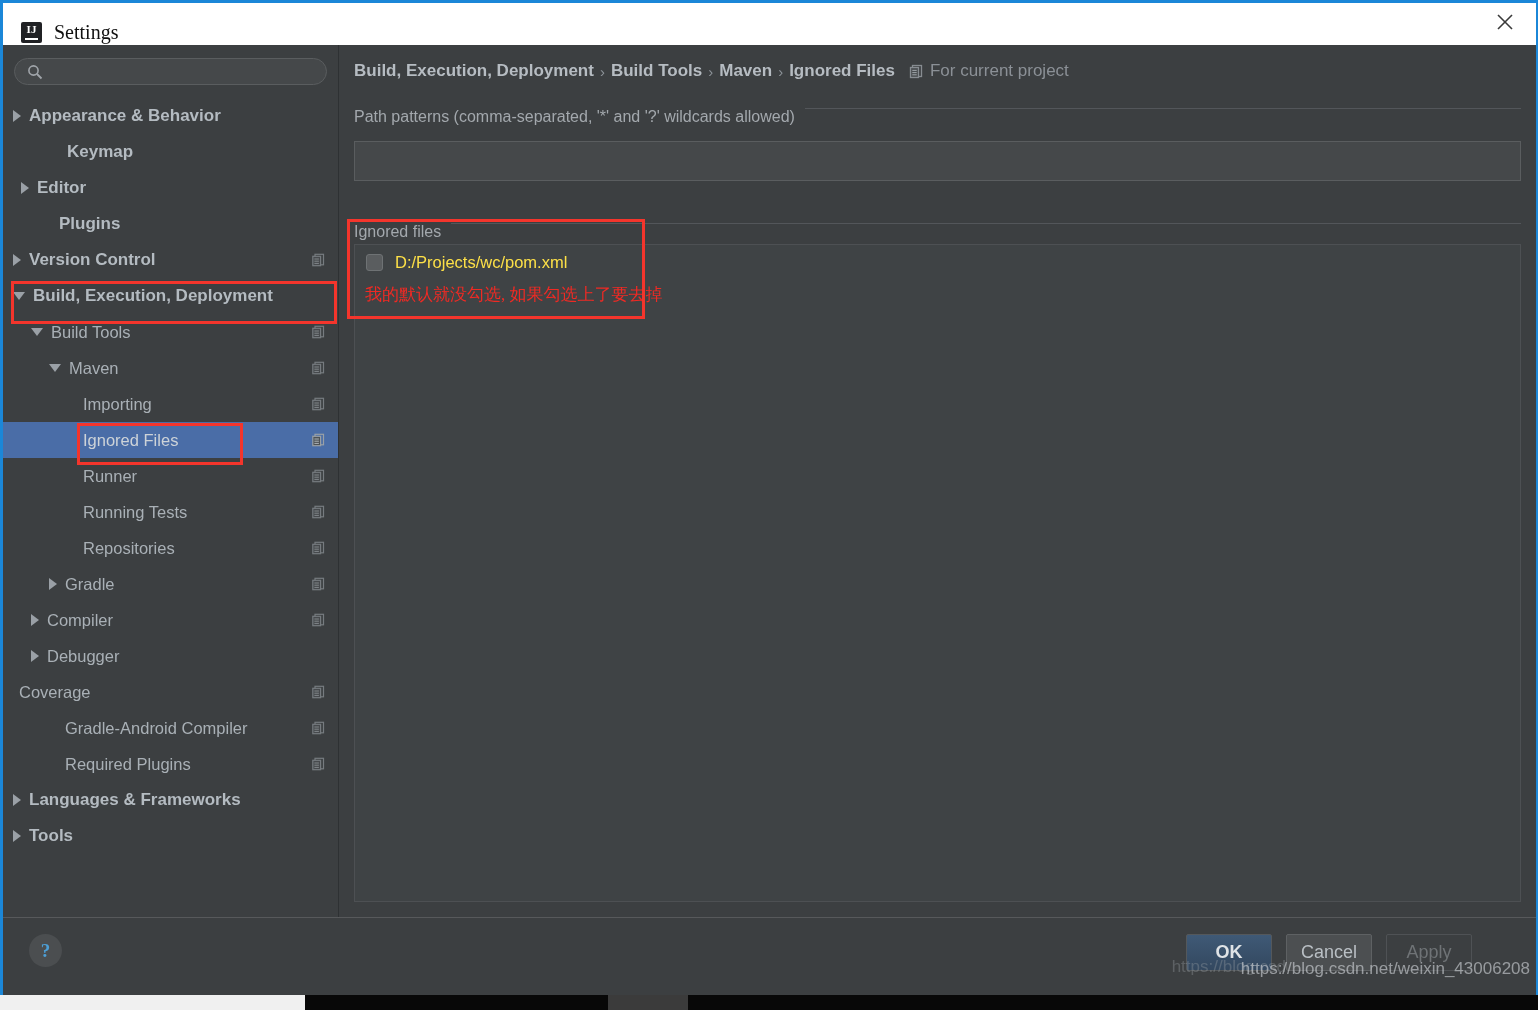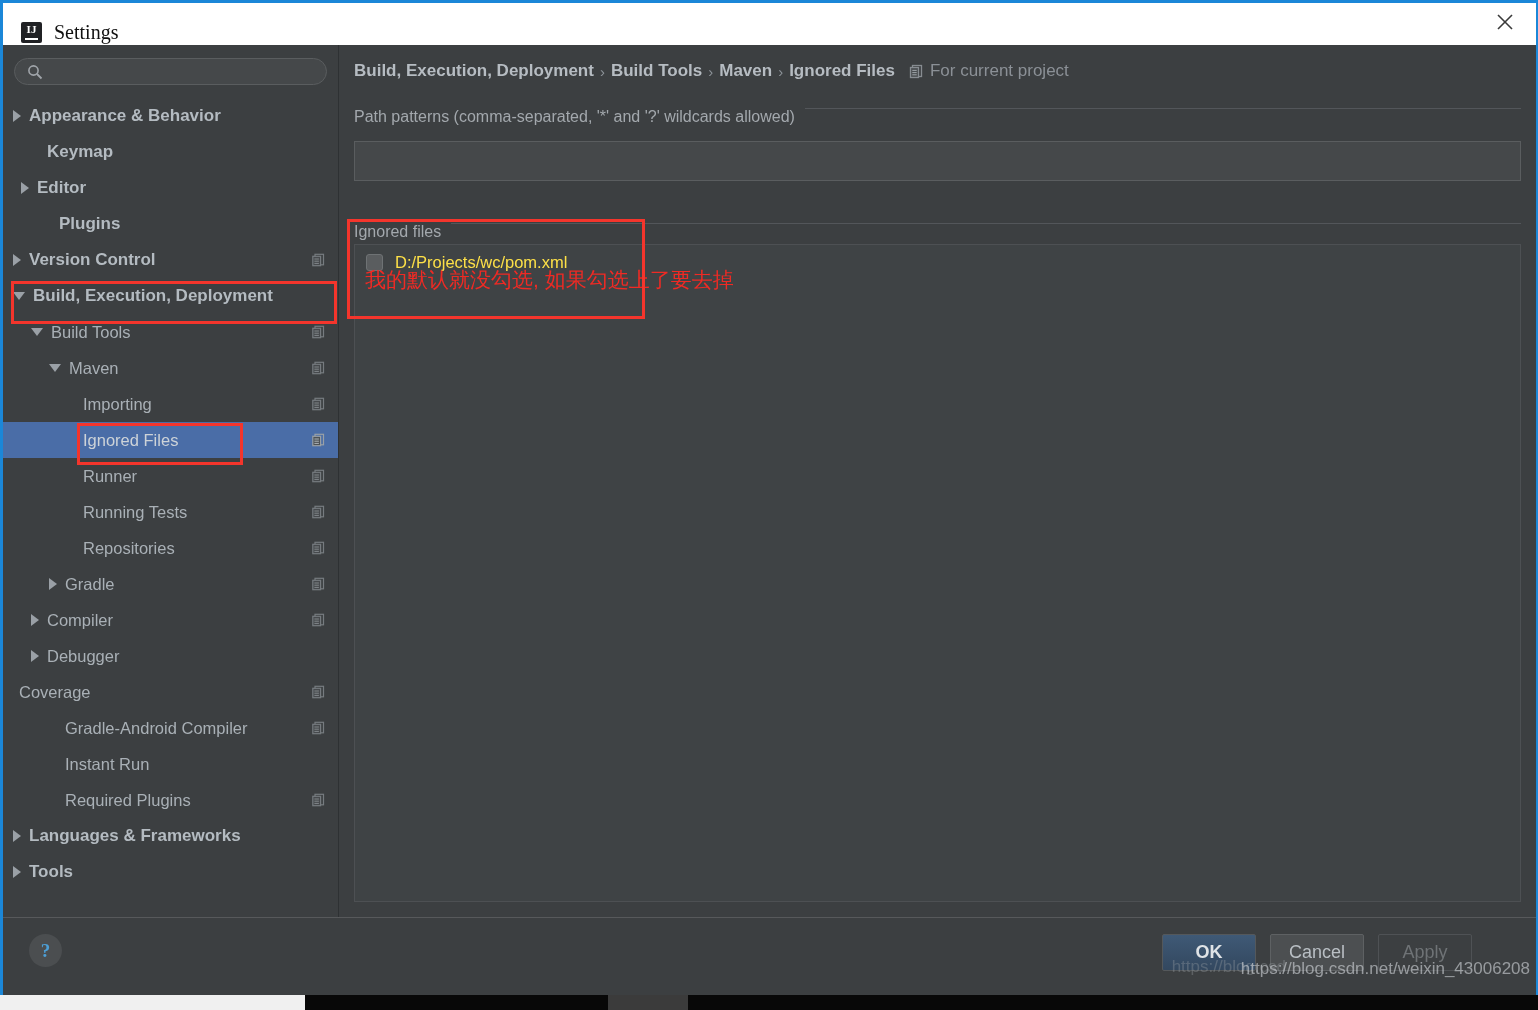--- a/index.html
+++ b/index.html
@@ -268,24 +268,24 @@
     box-sizing: border-box;
     background: #5a5d5f;
     border: 1px solid #6e7274;
     border-radius: 3px;
     margin-right: 12px;
     flex: none;
   }
   #annotation-text {
     position: absolute;
     left: 11px;
-    top: 43px;
+    top: 60px;
     color: #ef2a24;
-    font-size: 21px;
-    font-family: Liberation Sans, sans-serif;
+    font-size: 17px;
+    font-family: Liberation Serif, serif;
     white-space: nowrap;
   }
 
   
   .redbox {
     position: absolute;
     border: 3px solid #f4352c;
     pointer-events: none;
     z-index: 40;
   }
@@ -312,21 +312,21 @@
     cursor: pointer;
     font-family: "Liberation Serif", serif;
   }
   #buttons {
     position: absolute;
     right: 64px; top: 16px;
     display: flex;
     gap: 14px;
   }
   .dlg-btn {
-    width: 94px; height: 37px;
+    width: 86px; height: 37px;
     box-sizing: border-box;
     display: flex; align-items: center; justify-content: center;
     font-size: 18px;
     border-radius: 2px;
     cursor: pointer;
     font-family: "Liberation Sans", sans-serif;
   }
   .dlg-btn.primary {
     background: linear-gradient(#3f5976, #33485f);
     border: 1px solid #54585b;
@@ -420,21 +420,21 @@
           <circle cx="6.5" cy="6.5" r="4.6" fill="none" stroke="#a0a5aa" stroke-width="1.6"></circle>
           <line x1="10" y1="10" x2="14.5" y2="14.5" stroke="#a0a5aa" stroke-width="1.8"></line>
         </svg>
         <input id="search-box" type="text" value="" style="">
       </div>
       <div id="tree">
           <div class="tree-row top" style="padding-left: 10px;">
             <span class="tree-arrow right"></span>
             <span class="tree-label">Appearance &amp; Behavior</span>
           </div>
-          <div class="tree-row top" style="padding-left: 28px;">
+          <div class="tree-row top" style="padding-left: 28px; margin-left: 20px;">
             <span class="tree-arrow none"></span>
             <span class="tree-label">Keymap</span>
           </div>
           <div class="tree-row top" style="padding-left: 18px;">
             <span class="tree-arrow right"></span>
             <span class="tree-label">Editor</span>
           </div>
           <div class="tree-row top" style="padding-left: 40px;">
             <span class="tree-arrow none"></span>
             <span class="tree-label">Plugins</span>
@@ -571,24 +571,20 @@
           <div class="tree-row" style="padding-left: 46px;">
             <span class="tree-arrow none"></span>
             <span class="tree-label">Gradle-Android Compiler</span>
             <svg class="proj-icon" viewBox="0 0 15 15">
               <rect x="4" y="1.8" width="8.5" height="10.5" fill="none" stroke="#9aa0a6" stroke-width="1.2"></rect>
               <rect x="1.8" y="3.8" width="7.8" height="9.4" fill="#4e5255" stroke="#9aa0a6" stroke-width="1.2"></rect>
               <line x1="3.4" y1="6.5" x2="7.9" y2="6.5" stroke="#b8bec3" stroke-width="0.9"></line>
               <line x1="3.4" y1="8.7" x2="7.9" y2="8.7" stroke="#b8bec3" stroke-width="0.9"></line>
               <line x1="3.4" y1="10.9" x2="7.9" y2="10.9" stroke="#b8bec3" stroke-width="0.9"></line>
             </svg>
-          </div>
-          <div class="tree-row" style="padding-left: 46px;">
-            <span class="tree-arrow none"></span>
-            <span class="tree-label">Instant Run</span>
           </div>
           <div class="tree-row" style="padding-left: 46px;">
             <span class="tree-arrow none"></span>
             <span class="tree-label">Required Plugins</span>
             <svg class="proj-icon" viewBox="0 0 15 15">
               <rect x="4" y="1.8" width="8.5" height="10.5" fill="none" stroke="#9aa0a6" stroke-width="1.2"></rect>
               <rect x="1.8" y="3.8" width="7.8" height="9.4" fill="#4e5255" stroke="#9aa0a6" stroke-width="1.2"></rect>
               <line x1="3.4" y1="6.5" x2="7.9" y2="6.5" stroke="#b8bec3" stroke-width="0.9"></line>
               <line x1="3.4" y1="8.7" x2="7.9" y2="8.7" stroke="#b8bec3" stroke-width="0.9"></line>
               <line x1="3.4" y1="10.9" x2="7.9" y2="10.9" stroke="#b8bec3" stroke-width="0.9"></line>

